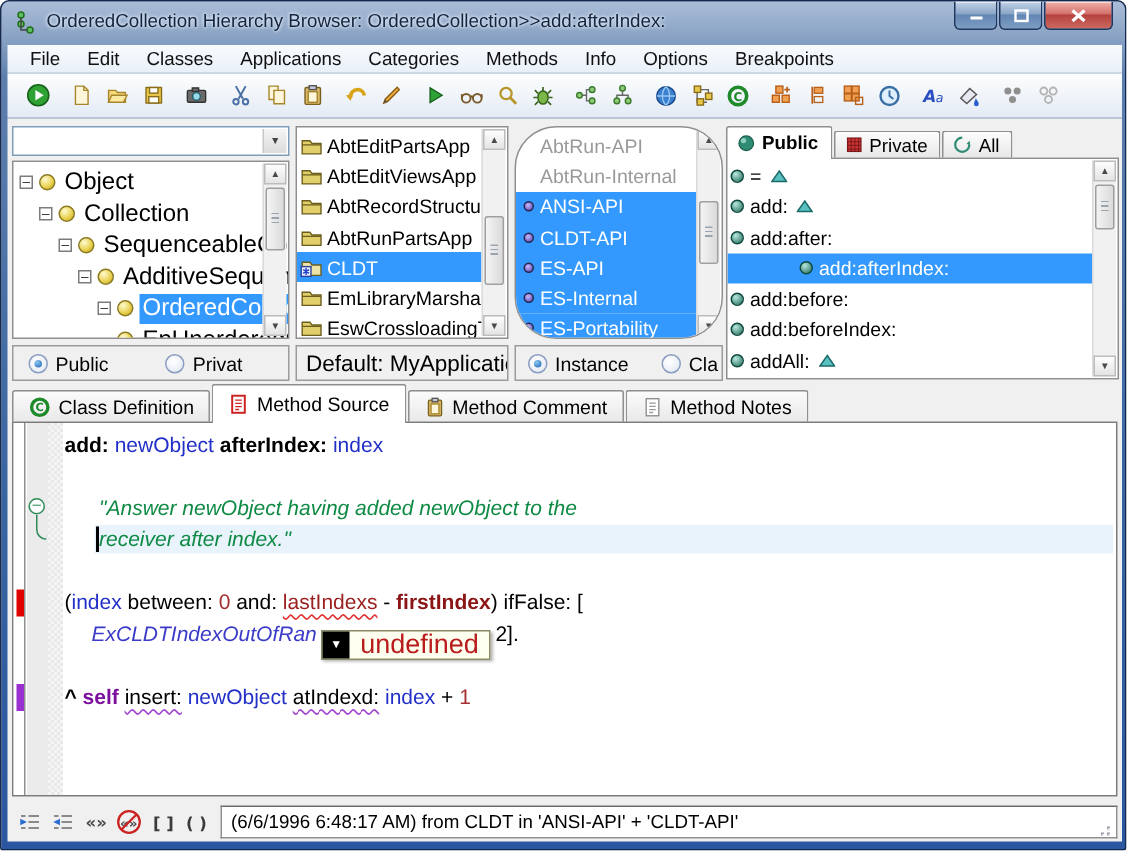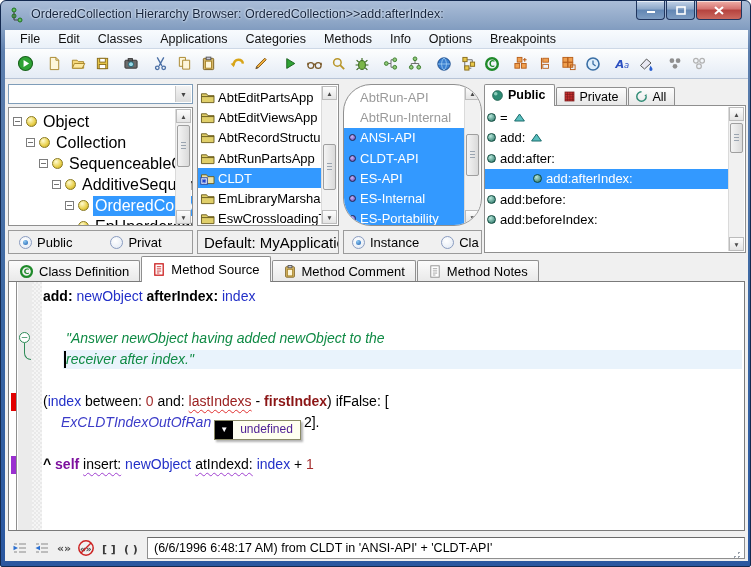--- a/index.html
+++ b/index.html
@@ -85,21 +85,21 @@
   .tk-lit{color:#a53030;}
   .tk-litb{color:#8b1515;font-weight:bold;}
   .tk-cmt{color:#0f8a44;font-style:italic;}
   .tk-err{color:#9b2020;text-decoration:underline wavy #e03030 1px;text-underline-offset:3px;}
   .tk-warn{color:#000;text-decoration:underline wavy #a040d0 1px;text-underline-offset:3px;}
   .tk-exc{color:#3b3bc8;font-style:italic;}
   .tk-plain{color:#000;}
   .tk-self{color:#7d0f9e;font-weight:bold;}
   .code-popup{display:inline-flex;align-items:center;vertical-align:-5px;margin:0 3px;border:1px solid #8a8a66;background:#fffff0;box-shadow:1.5px 1.5px 2px rgba(0,0,0,.3);height:20px;}
   .popup-arrow{width:18px;height:18px;margin:0;background:#000;color:#fff;display:flex;align-items:center;justify-content:center;font-size:8px;}
-  .popup-text{padding:0 7px;font-size:12px;color:#4c1d95;font-style:normal;text-align:center;}
+  .popup-text{padding:0 7px;font-size:18px;color:#b91c1c;font-style:normal;text-align:center;}
   .fold-circle{position:absolute;width:11px;height:11px;border:1.5px solid #2e8b57;border-radius:50%;background:#fff;color:#2e8b57;font-size:10px;line-height:8px;text-align:center;}
   .fold-line{position:absolute;border-left:1.5px solid #2e8b57;border-bottom:1.5px solid #2e8b57;border-bottom-left-radius:7px;width:7px;}
   
   .statusrow{position:absolute;left:0;top:456px;right:0;height:26px;display:flex;align-items:center;padding-left:4px;}
   .sbtn{width:22px;height:22px;display:flex;align-items:center;justify-content:center;font-size:12px;color:#444;}
   .status-field{margin-left:6px;height:22px;flex:1;margin-right:3px;background:#fff;border:1px solid #8f8f8f;border-top-color:#6a6a6a;font-size:12.5px;line-height:20px;padding-left:6px;white-space:nowrap;overflow:hidden;}
   .grip{position:absolute;right:6px;bottom:3px;width:12px;height:12px;}
   svg text{font-family:"DejaVu Sans",sans-serif;}
 </style>
 </head>
@@ -561,20 +561,29 @@
             <span class="mdot"></span>
             <span>add:afterIndex:</span>
           </div>
           <div class="mrow">
             <span class="mdot"></span>
             <span>add:before:</span>
           </div>
           <div class="mrow">
             <span class="mdot"></span>
             <span>add:beforeIndex:</span>
+          </div>
+          <div class="mrow">
+            <span class="mdot"></span>
+            <span>addAll:</span>
+            <span class="tri">
+              <svg width="11" height="9" viewBox="0 0 11 9">
+                <path d="M5.5 1L10.4 8H.6z" fill="#5abfbf" stroke="#1a6a6a"></path>
+              </svg>
+            </span>
           </div>
           <div class="mrow"></div>
           <div class="sb">
             <div class="sb-btn up">▲</div>
             <div class="sb-btn dn">▼</div>
             <div class="sb-thumb" style="top: 16px; height: 30px;"></div>
           </div>
         </div>
     </div>
 

